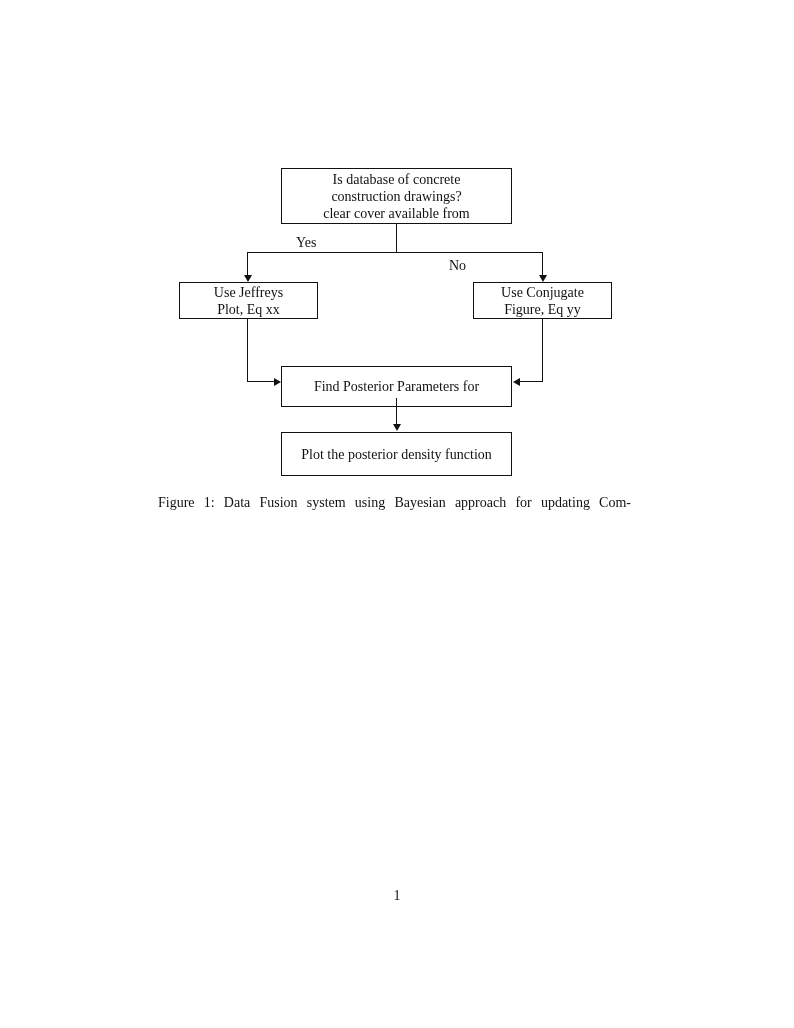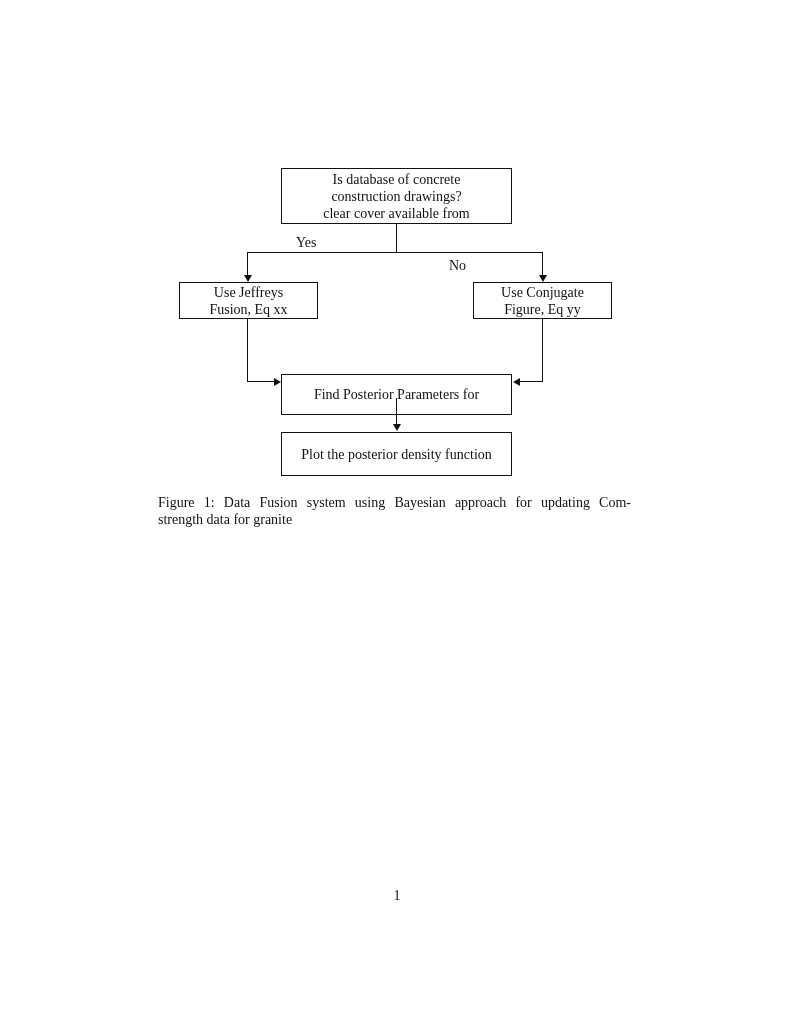--- a/index.html
+++ b/index.html
@@ -89,48 +89,47 @@
     <div class="edge-label" style="left:449px; top:223px;margin-top:35px;">No</div>
 
     <div class="line-v" style="left:247px; top:252px; height:24px;"></div>
     <div class="arr-down" style="left:244px; top:275px;"></div>
 
     <div class="line-v" style="left:542px; top:252px; height:24px;"></div>
     <div class="arr-down" style="left:539px; top:275px;"></div>
 
     <div class="node" style="left:179px; top:282px; width:139px; height:37px;text-align:center;">
       <span>Use Jeffreys</span>
-      <span>Fusion, Eq xx</span>
+      <span>Plot, Eq xx</span>
     </div>
 
     <div class="node" style="left:473px; top:282px; width:139px; height:37px;justify-content:center;">
       <span>Use Conjugate</span>
       <span>Figure, Eq yy</span>
     </div>
 
     <div class="line-v" style="left:247px; top:318px; height:64px;"></div>
     <div class="line-h" style="left:247px; top:381px; width:28px;"></div>
     <div class="arr-right" style="left:274px; top:378px;"></div>
 
     <div class="line-v" style="left:542px; top:318px; height:64px;"></div>
     <div class="line-h" style="left:519px; top:381px; width:24px;"></div>
     <div class="arr-left" style="left:513px; top:378px;"></div>
 
-    <div class="node" style="left:281px; top:374px; width:231px; height:41px;">
+    <div class="node" style="left:281px; top:366px; width:231px; height:41px;">
       <span>Find Posterior Parameters for</span>
     </div>
 
     <div class="line-v" style="left:396px; top:398px; height:27px;"></div>
     <div class="arr-down" style="left:393px; top:424px;"></div>
 
     <div class="node" style="left:281px; top:432px; width:231px; height:44px;">
       <span>Plot the posterior density function</span>
     </div>
   </div>
 
   <div class="caption">
     <div class="cap-just">Figure 1: Data Fusion system using Bayesian approach for updating Com-</div>
-    <div>strength data for granite</div>
   </div>
 
   <div class="page-number">1</div>
 
 </div>
 
 </body></html>

